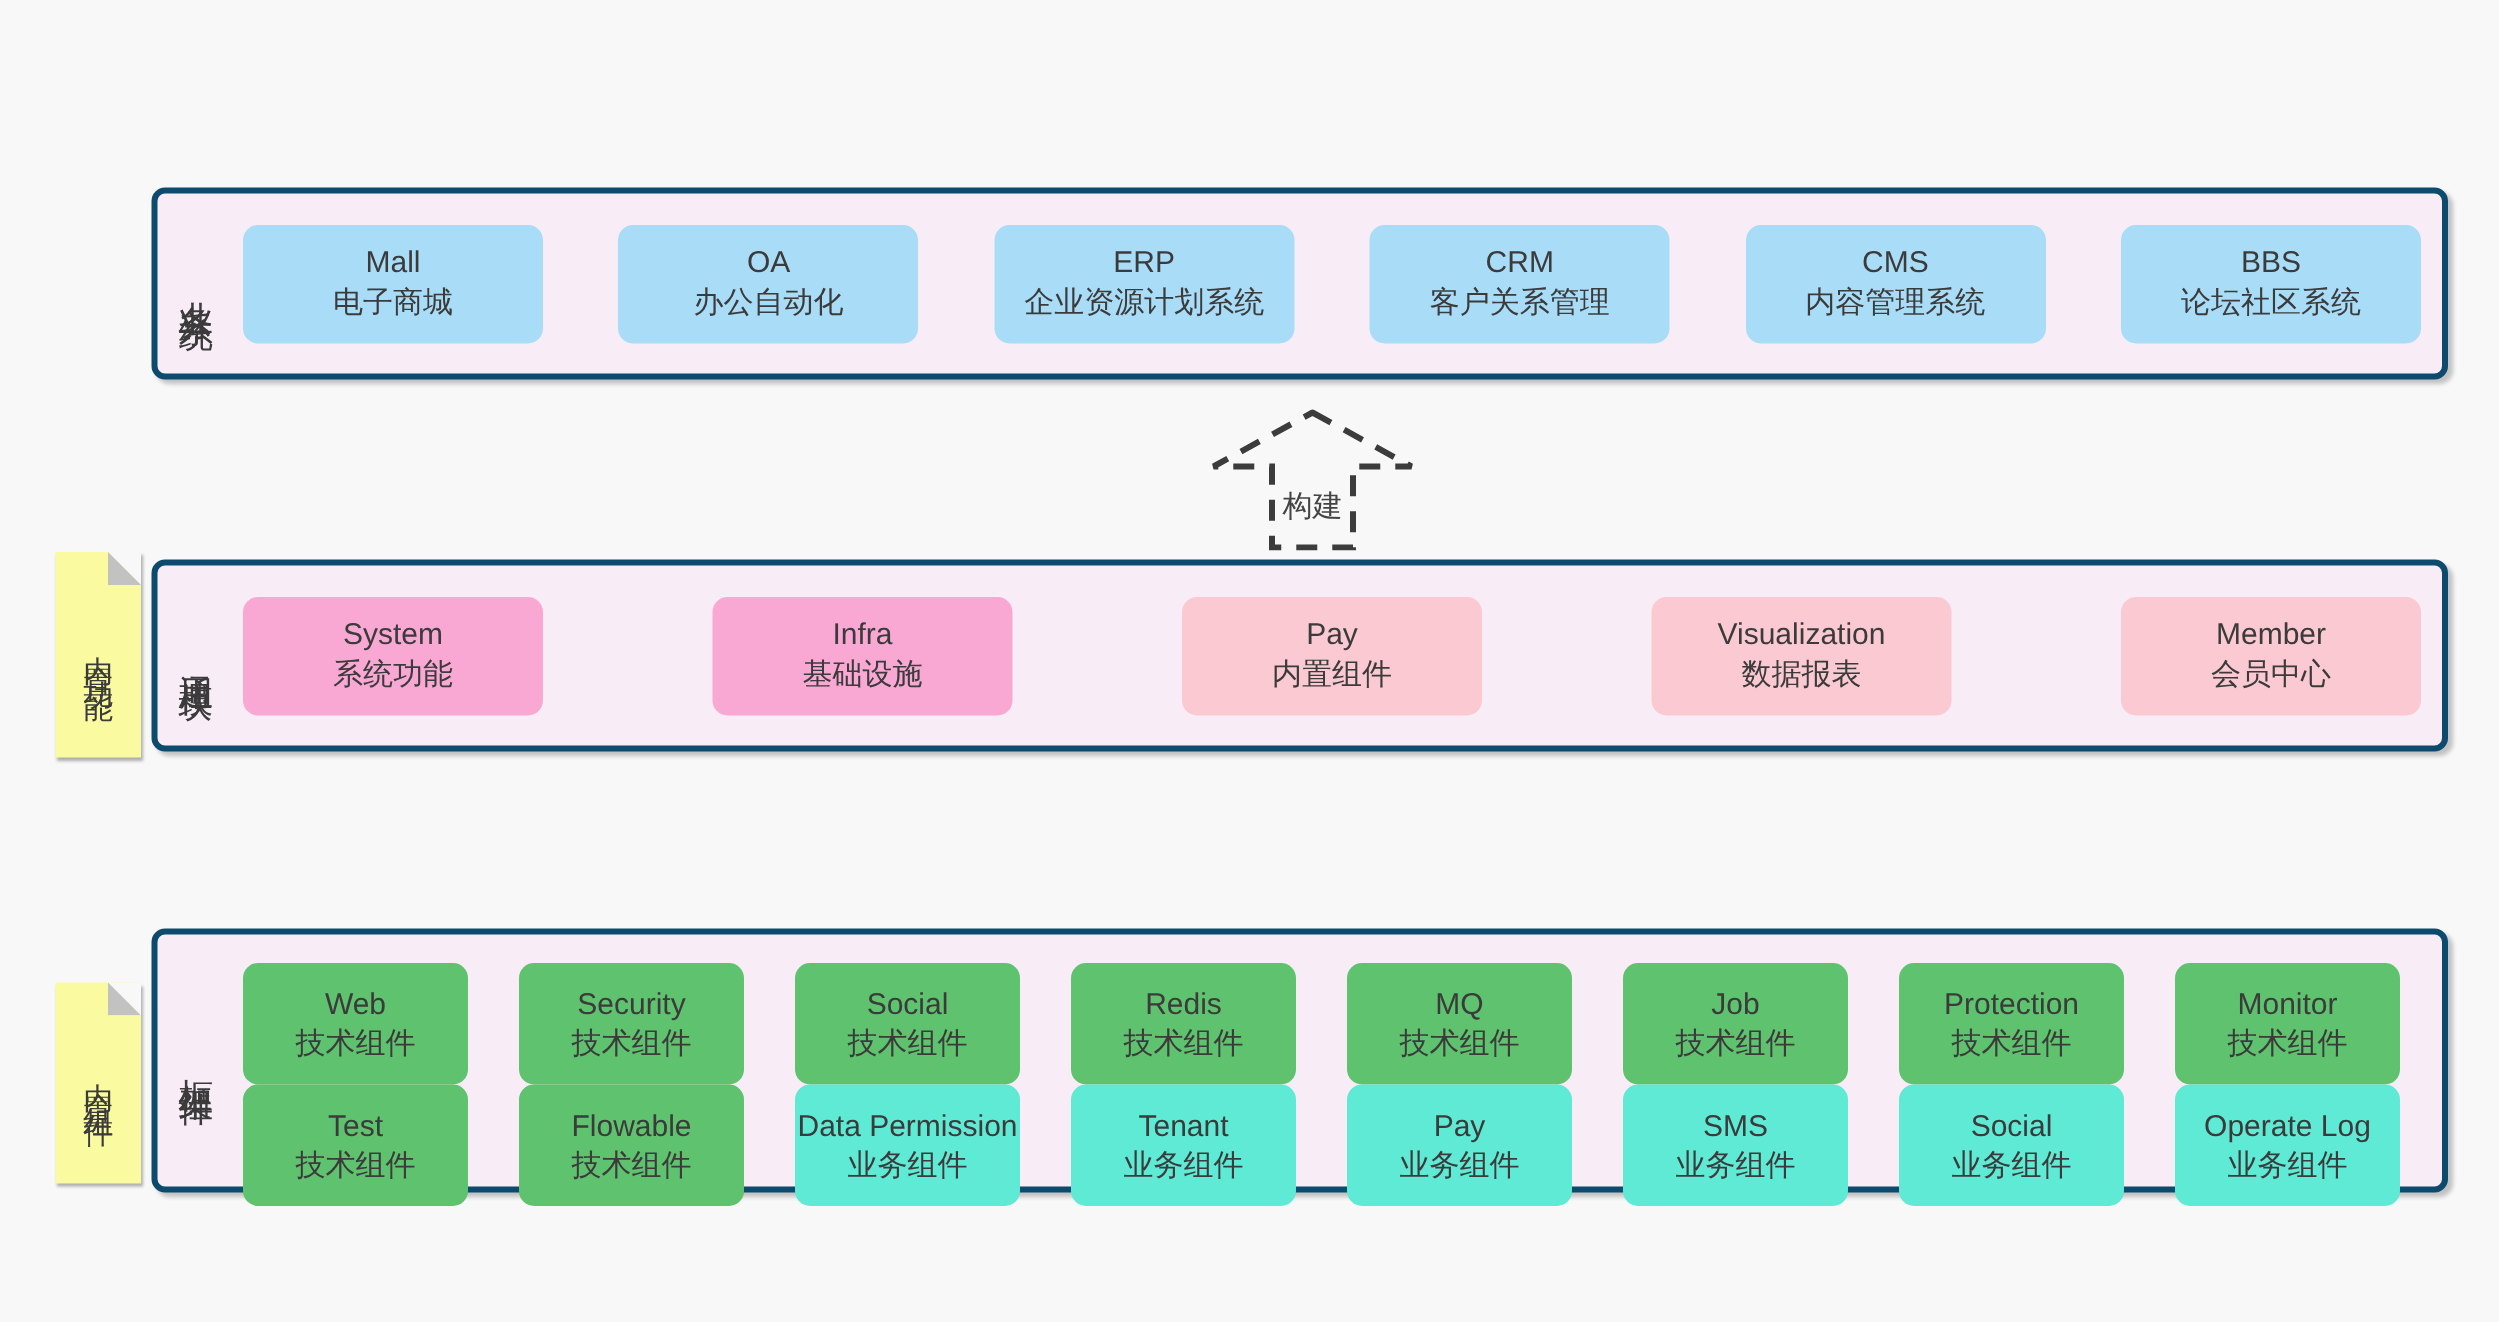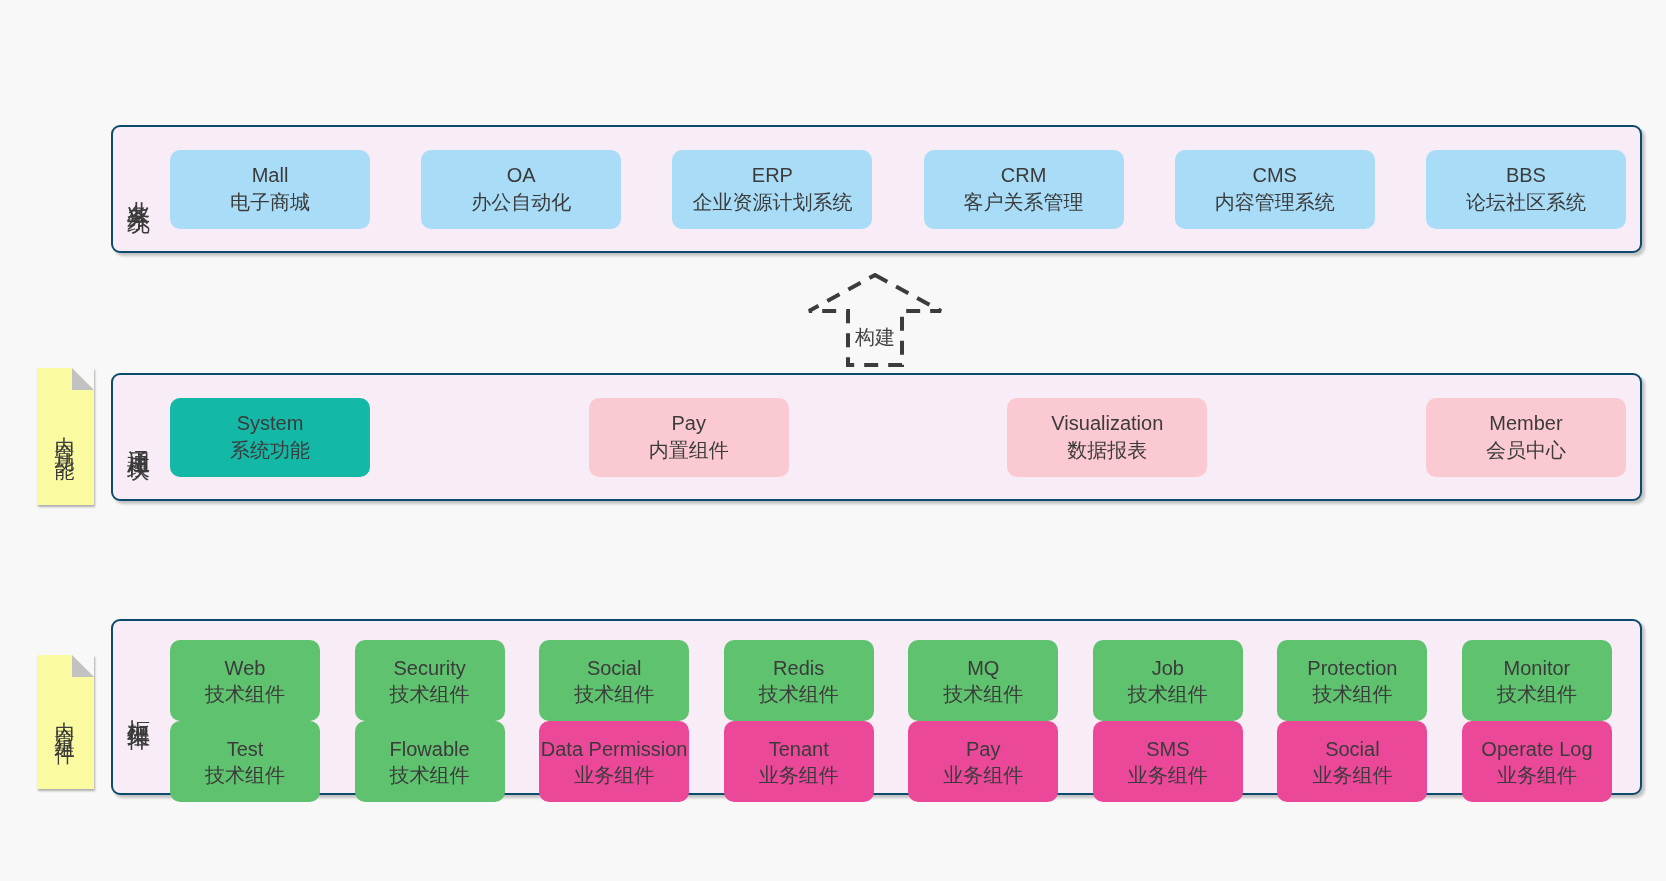--- a/index.html
+++ b/index.html
@@ -5,23 +5,23 @@
   html,body { margin:0; padding:0; background:#f8f8f8; }
   * { box-sizing:border-box; }
   .canvas {
     position:relative; width:1666px; height:881px; overflow:hidden;
     background:#f8f8f8;
     font-family:"Liberation Sans","DejaVu Sans",sans-serif;
     color:#3b3b3b;
   }
   
   .panel {
-    position:absolute; left:111px; width:1531px;
+    position:absolute; left:101px; width:1531px;
     background:#f8edf7;
-    border:2px solid #0c4a6e; border-radius:9px;
+    border:4px solid #0c4a6e; border-radius:9px;
     box-shadow:3px 3px 3px rgba(0,0,0,0.22);
     z-index:2;
   }
   #panel-business   { top:125px; height:128px; }
   #panel-modules    { top:373px; height:128px; }
   #panel-components { top:619px; height:176px; }
 
   .vlabel {
     position:absolute; left:11px; top:50%; transform:translateY(-50%);
     writing-mode:vertical-rl; text-orientation:upright;
@@ -40,24 +40,24 @@
   .boxes8 .brow { display:flex; justify-content:space-between; }
 
   .box {
     display:flex; flex-direction:column; align-items:center; justify-content:center;
     text-align:center; border-radius:10px;
     font-size:20px; line-height:27px; color:#3b3b3b;
   }
   .boxes6 .box { width:200px; height:79px; }
   .boxes8 .box { width:150px; height:81px; line-height:26px; }
   .blue   { background:#a9dcf7; }
-  .red    { background:#14b8a6; }
+  .red    { background:#f9a8d4; }
   .pink   { background:#fbc9d2; }
   .green  { background:#5fc26e; }
-  .lgreen { background:#ec4899; }
+  .lgreen { background:#5eead4; }
 
   
   .note {
     position:absolute; left:37px; width:57px;
     background:#fafaa0; z-index:1;
     box-shadow:1px 2px 2px rgba(0,0,0,0.3);
   }
   #note-modules    { top:368px; height:137px; }
   #note-components { top:655px; height:134px; }
   .note .fold-cut {
@@ -143,20 +143,24 @@
     </div>
   </div>
 
   <div class="panel" id="panel-modules">
     <div class="vlabel">通用模块</div>
     <div class="boxes6">
       <div class="box red">
         <div>System</div>
         <div>系统功能</div>
       </div>
+      <div class="box red">
+        <div>Infra</div>
+        <div>基础设施</div>
+      </div>
       <div class="box pink">
         <div>Pay</div>
         <div>内置组件</div>
       </div>
       <div class="box pink">
         <div>Visualization</div>
         <div>数据报表</div>
       </div>
       <div class="box pink">
         <div>Member</div>

